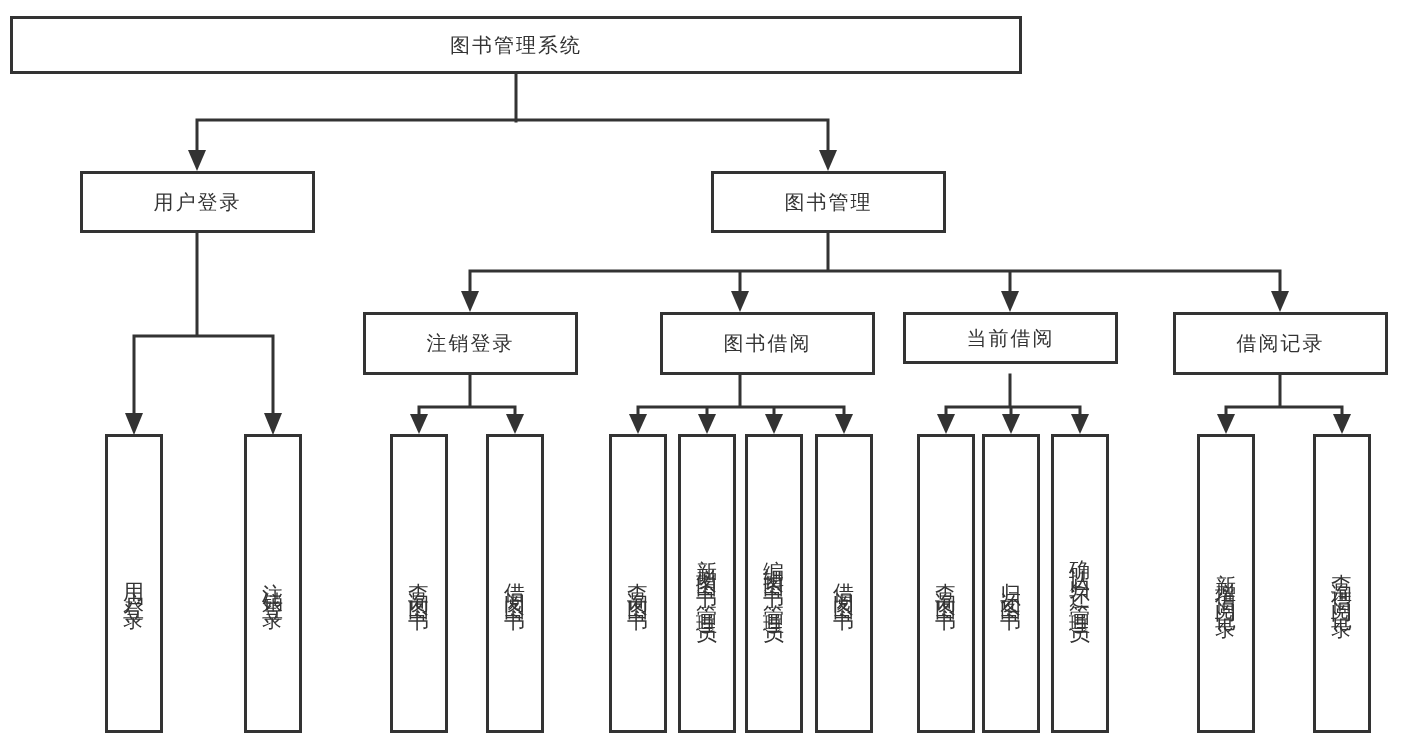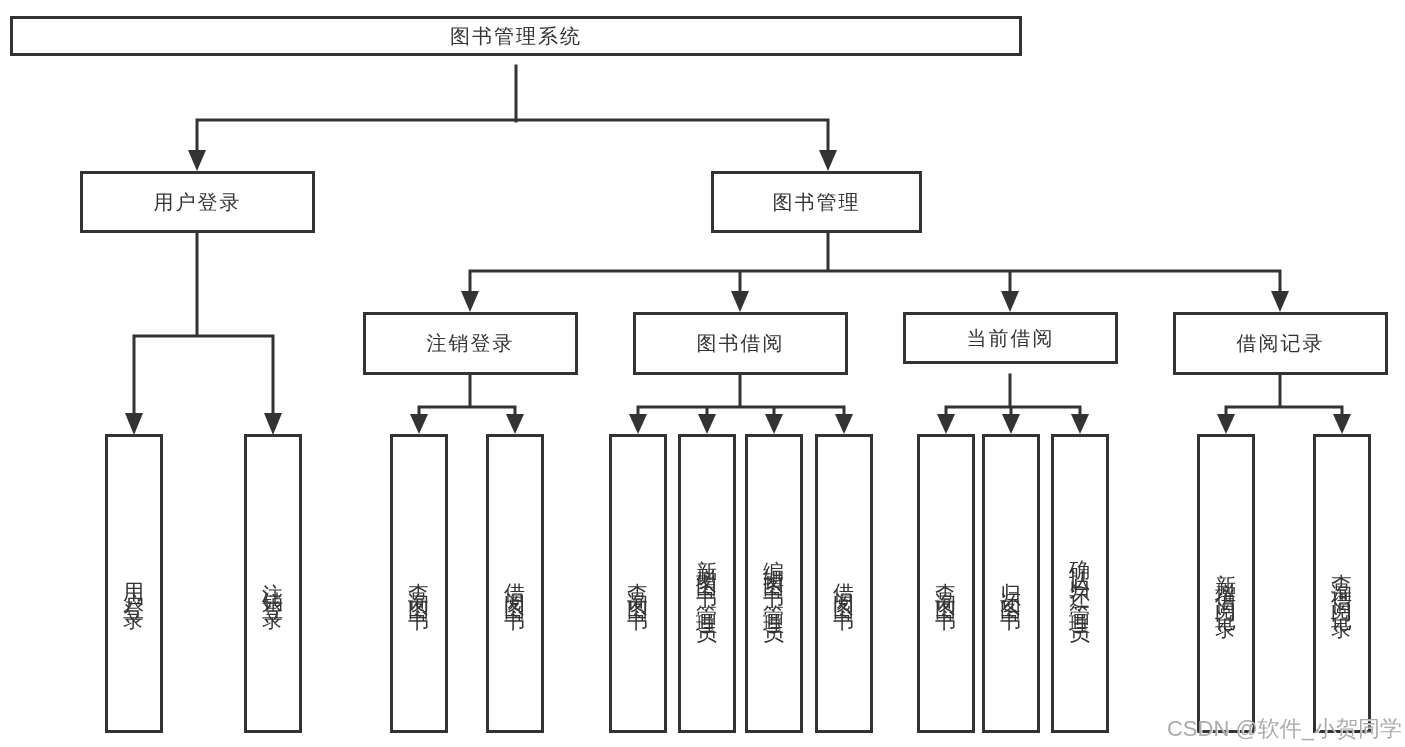--- a/index.html
+++ b/index.html
@@ -94,35 +94,35 @@
     <path d="M1010 375 V407 M946 407 H1080 M946 407 V417 M1011 407 V417 M1080 407 V417"></path>
     <polygon points="937,414 955,414 946,434"></polygon>
     <polygon points="1002,414 1020,414 1011,434"></polygon>
     <polygon points="1071,414 1089,414 1080,434"></polygon>
 
     <path d="M1280 375 V407 M1226 407 H1342 M1226 407 V417 M1342 407 V417"></path>
     <polygon points="1217,414 1235,414 1226,434"></polygon>
     <polygon points="1333,414 1351,414 1342,434"></polygon>
   </svg>
 
-  <div class="box root" style="left:10px; top:16px; width:1012px; height:40px">
+  <div class="box root" style="left:10px; top:16px; width:1012px; height:58px">
     <span>图书管理系统</span>
   </div>
 
   <div class="box h" style="left:80px; top:171px; width:235px; height:62px">
     <span>用户登录</span>
   </div>
-  <div class="box h" style="left:711px; top:171px; width:211px; height:62px">
+  <div class="box h" style="left:711px; top:171px; width:235px; height:62px">
     <span>图书管理</span>
   </div>
 
   <div class="box h" style="left:363px; top:312px; width:215px; height:63px">
     <span>注销登录</span>
   </div>
-  <div class="box h" style="left:633px; top:312px; width:215px; height:63px">
+  <div class="box h" style="left:660px; top:312px; width:215px; height:63px">
     <span>图书借阅</span>
   </div>
   <div class="box h" style="left:903px; top:312px; width:215px; height:52px">
     <span>当前借阅</span>
   </div>
   <div class="box h" style="left:1173px; top:312px; width:215px; height:63px">
     <span>借阅记录</span>
   </div>
 
   <div class="box leaf" style="left:105px; top:434px; width:58px; height:299px">
@@ -162,15 +162,14 @@
     <span>确认归还（管理员）</span>
   </div>
 
   <div class="box leaf" style="left:1197px; top:434px; width:58px; height:299px">
     <span>新增借阅记录</span>
   </div>
   <div class="box leaf" style="left:1313px; top:434px; width:58px; height:299px">
     <span>查询借阅记录</span>
   </div>
 
-  <div class="watermark">CSDN @软件_小贺同学</div>
 
 </div>
 
 </body></html>

